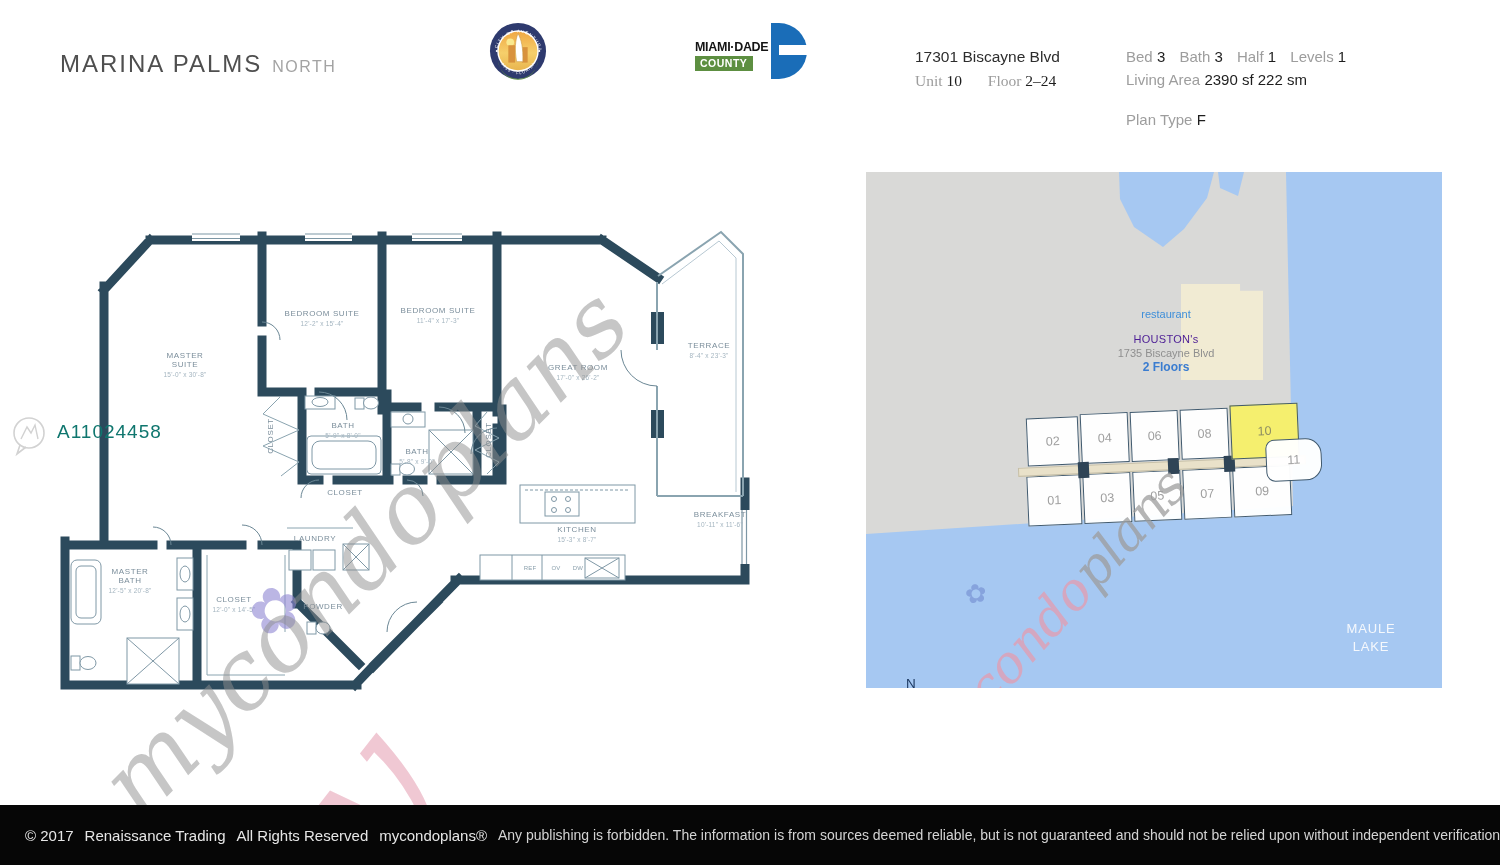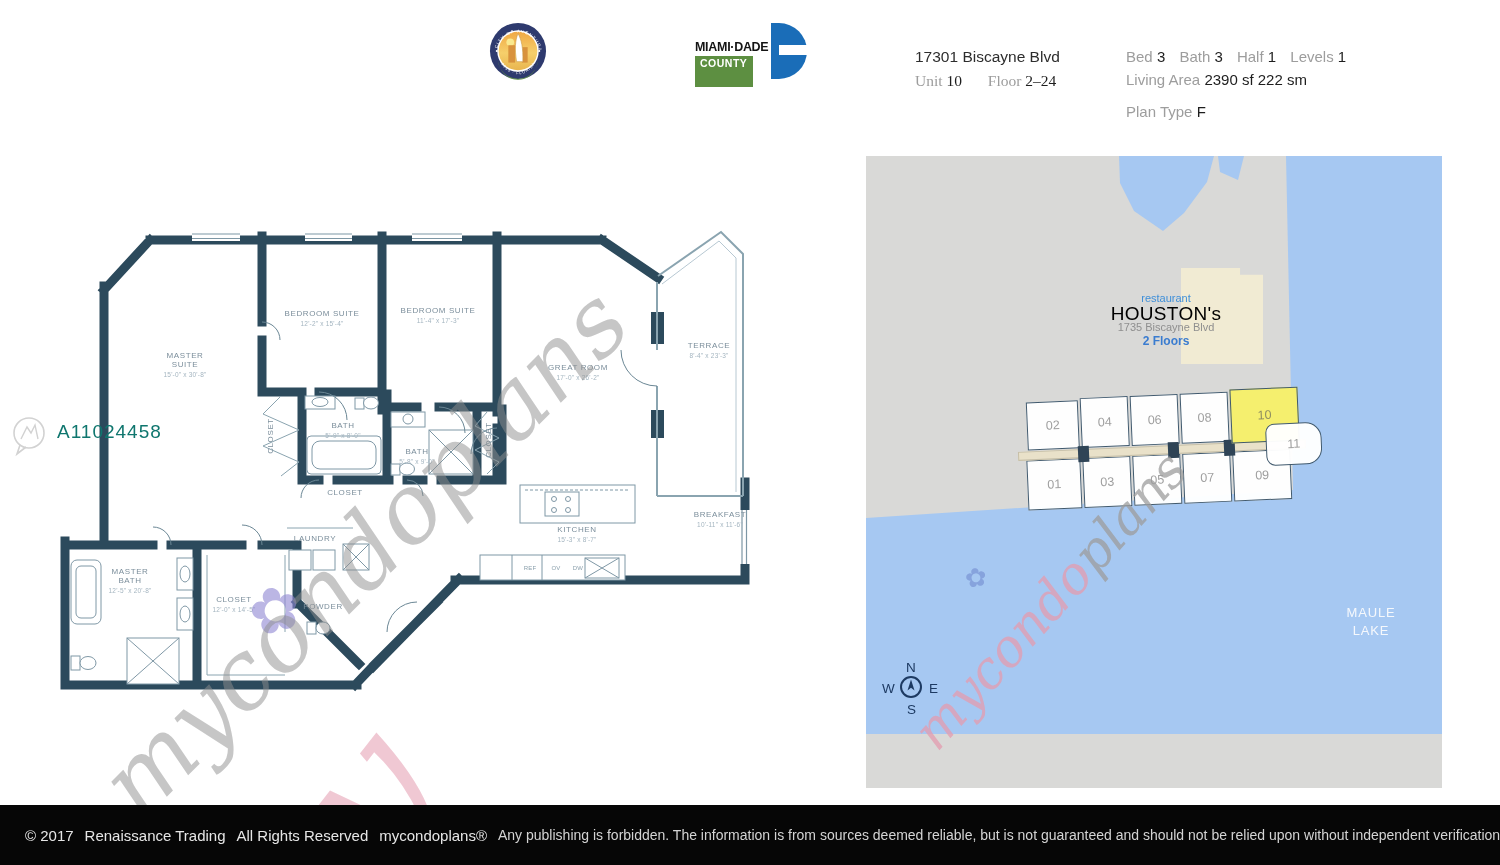--- a/index.html
+++ b/index.html
@@ -5,56 +5,56 @@
   html,body{margin:0;padding:0;background:#fff;}
   .page{position:relative;width:1500px;height:865px;background:#fff;overflow:hidden;
         font-family:"Liberation Sans", sans-serif;}
   
   .hdr-title{position:absolute;left:60px;top:50px;white-space:nowrap;}
   .hdr-title .main{font-size:24px;color:#4f4f4f;letter-spacing:2px;}
   .hdr-title .sub{font-size:16px;color:#a3a3a3;letter-spacing:1.5px;margin-left:10px;}
   .seal{position:absolute;left:489px;top:22px;}
   .mdlogo{position:absolute;left:695px;top:23px;width:112px;height:56px;}
   .mdlogo .mdtext{position:absolute;left:0;top:17px;font-size:12.5px;font-weight:bold;color:#141414;letter-spacing:-0.3px;white-space:nowrap;}
-  .mdlogo .mdcounty{position:absolute;left:0;top:33px;background:#5d8f41;color:#fff;font-size:10.5px;font-weight:bold;letter-spacing:0.5px;padding:1px 6px 18px 5px;}
+  .mdlogo .mdcounty{position:absolute;left:0;top:33px;background:#5d8f41;color:#fff;font-size:10.5px;font-weight:bold;letter-spacing:0.5px;padding:1px 6px 2px 5px;}
   .mdlogo svg{position:absolute;right:0;top:0;}
   .addr{position:absolute;left:915px;top:48px;font-size:15.5px;color:#2d2d2d;}
   .addr .row2{margin-top:6px;font-family:Liberation Serif, serif;}
   .lbl{color:#9d9d9d;}
   .val{color:#1e1e1e;}
   .gap{display:inline-block;width:22px;}
   .gap-s{display:inline-block;width:10px;}
   .specs{position:absolute;left:1126px;top:48px;font-size:15px;}
   .specs .row{margin-top:0px;line-height:18px;margin-bottom:5px;white-space:nowrap;}
-  .specs .row3{margin-top:14px;}
+  .specs .row3{margin-top:22px;}
   
   .plan{position:absolute;left:57px;top:172px;width:693px;height:578px;}
   .plan svg.walls{position:absolute;left:0;top:0;z-index:1;}
   #room-labels{position:absolute;left:0;top:0;width:100%;height:100%;z-index:2;}
   .room-label{position:absolute;transform:translate(-50%,-50%);text-align:center;
       color:#7b8e9b;font-size:8px;letter-spacing:0.6px;white-space:pre-line;line-height:9px;}
   .room-label.vertical{transform:translate(-50%,-50%) rotate(-90deg);}
   .room-label .room-dims{font-size:6.5px;color:#a4b5c0;letter-spacing:0.2px;margin-top:2px;line-height:7px;}
   .room-label.small{font-size:6px;color:#8ba0ac;letter-spacing:0.2px;}
   .wm-gray{position:absolute;left:100px;top:555px;z-index:4;transform:rotate(-45deg);transform-origin:left bottom;
       font-family:"DejaVu Serif", serif;font-style:italic;font-size:96px;color:#8f8f8f;opacity:0.5;white-space:nowrap;pointer-events:none;}
   .wm-pink{position:absolute;left:250px;top:660px;z-index:4;transform:rotate(-52deg);transform-origin:left bottom;
       font-family:"DejaVu Serif", serif;font-style:italic;font-size:200px;color:#e49cb0;opacity:0.55;white-space:nowrap;pointer-events:none;}
   .wm-flower{position:absolute;left:218px;top:438px;z-index:3;transform:translate(-50%,-50%) rotate(-15deg);
       font-size:62px;color:#8f86d3;opacity:0.6;pointer-events:none;}
   .mls-badge{position:absolute;left:8px;top:414px;z-index:5;}
   .mls-num{position:absolute;left:57px;top:421px;z-index:5;font-size:19px;color:#0f766e;letter-spacing:1px;}
   
-  .map{position:absolute;left:866px;top:156px;width:576px;height:632px;background:#d9d9d7;overflow:hidden;}
+  .map{position:absolute;left:866px;top:172px;width:576px;height:516px;background:#d9d9d7;overflow:hidden;}
   .map svg.water{position:absolute;left:0;top:0;z-index:1;}
   .houston-bldg{position:absolute;left:315px;top:112px;width:82px;height:96px;background:#f1ebd3;z-index:2;
       clip-path:polygon(0 0,72% 0,72% 7%,100% 7%,100% 100%,0 100%);}
   .houston{position:absolute;left:225px;top:136px;width:150px;text-align:center;z-index:3;line-height:13px;}
   .houston .tag{font-size:11px;color:#3f8fd9;}
-  .houston .name{font-size:19px;color:#000000;letter-spacing:0.3px;margin-top:2px;}
+  .houston .name{font-size:11px;color:#4c1d95;letter-spacing:0.3px;margin-top:12px;}
   .houston .haddr{font-size:11px;color:#8f8f8f;margin-top:1px;}
   .houston .floors{font-size:12px;color:#3a7cd0;font-weight:bold;margin-top:1px;}
   .bldg{position:absolute;left:160px;top:236px;width:300px;height:116px;z-index:4;transform:rotate(-2.5deg);}
   .u{position:absolute;background:rgba(255,255,255,0.97);border:1.5px solid #415a6e;
      display:flex;align-items:center;justify-content:center;font-size:12.5px;color:#9f9f9f;box-sizing:border-box;}
   .u.hl{background:#f5ef6e;color:#8e8e62;z-index:2;}
   .u.u11{border-radius:9px 16px 16px 9px;z-index:3;}
   .corridor{position:absolute;left:-8px;top:53px;width:288px;height:9px;background:#e9e1c9;border:1px solid #c6bfa8;box-sizing:border-box;z-index:1;}
   .elev{position:absolute;width:11px;height:16px;background:#2f4456;z-index:2;}
   .lake{position:absolute;left:455px;top:448px;width:100px;text-align:center;z-index:3;
@@ -79,20 +79,23 @@
   .footer .disclaimer{position:absolute;left:498px;top:0;height:60px;display:flex;align-items:center;
       font-size:14px;color:#d4d4d4;white-space:nowrap;}
   .footer .mlswm{position:absolute;right:8px;top:50%;transform:translateY(-50%);font-size:33px;color:#8f8f8f;
       letter-spacing:1px;white-space:nowrap;z-index:7;}
 </style>
 </head>
 <body>
 
 <div class="page">
 
+  <div class="hdr-title">
+    <span class="main">MARINA PALMS</span><span class="sub">NORTH</span>
+  </div>
 
   <svg class="seal" width="58" height="58" viewBox="0 0 60 60">
     <defs>
       <linearGradient id="sealsky" x1="0" y1="0" x2="0" y2="1">
         <stop offset="0" stop-color="#f0a844"></stop>
           <stop offset="0.55" stop-color="#f6cf6b"></stop>
           <stop offset="1" stop-color="#e8b54e"></stop>
       </linearGradient>
       <path id="arcTop" d="M8,33 A22,22 0 0 1 52,33" fill="none"></path>
       <path id="arcBot" d="M11,35 A19,19 0 0 0 49,35" fill="none"></path>

